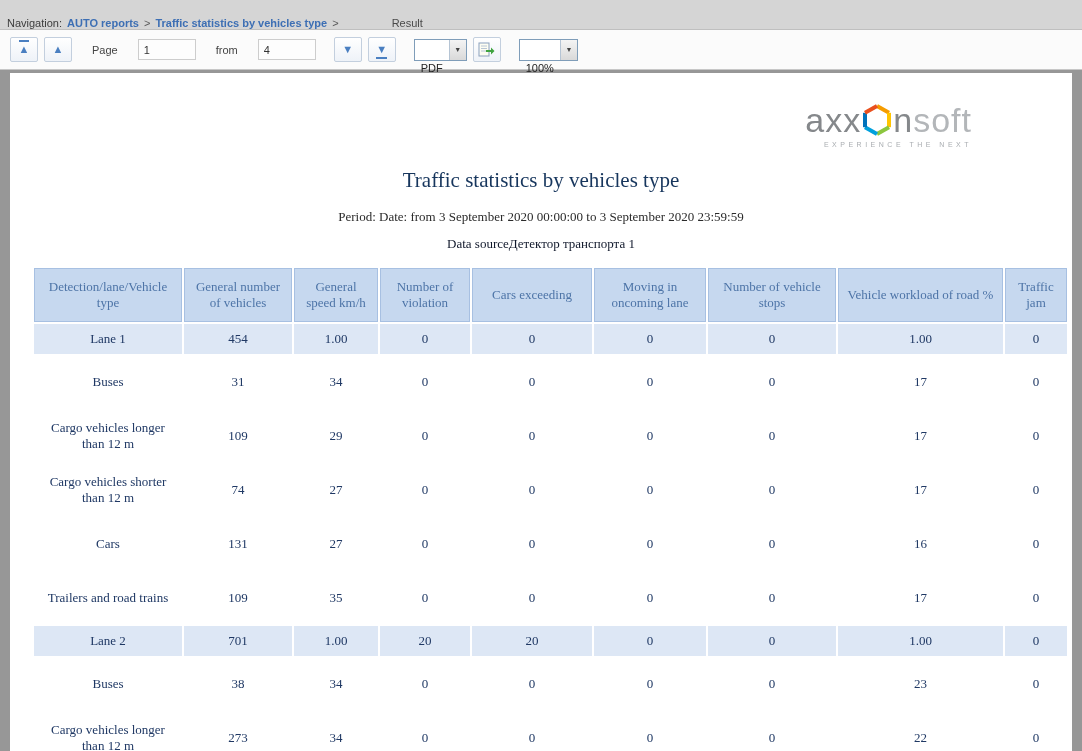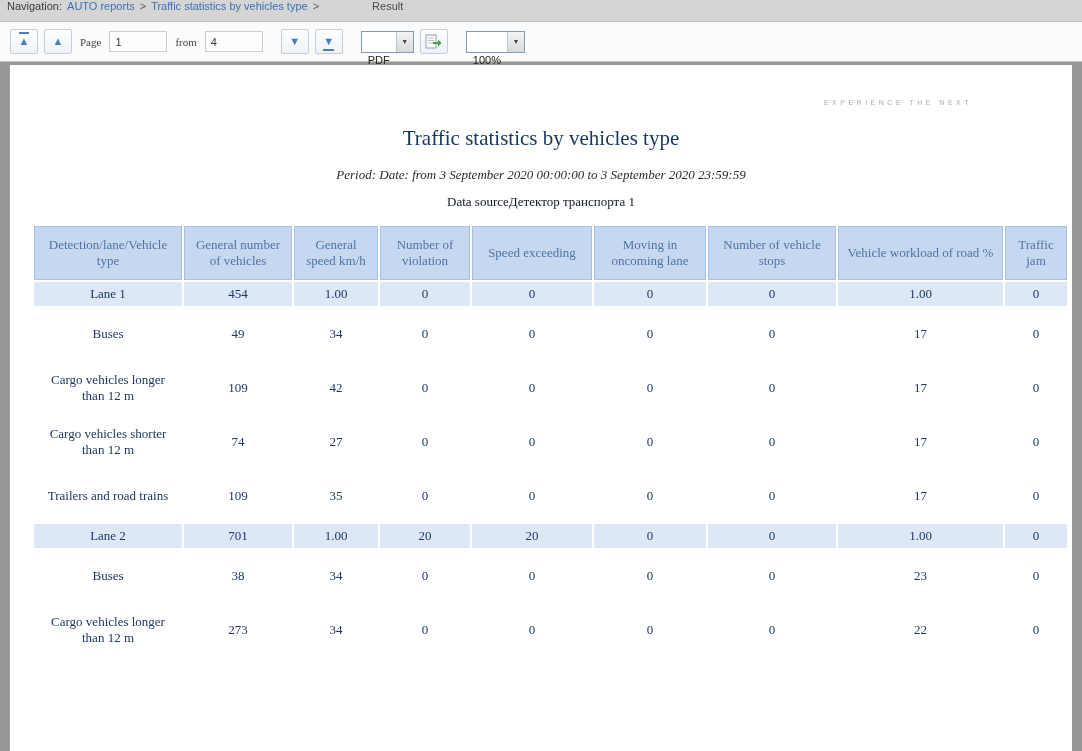--- a/index.html
+++ b/index.html
@@ -1,43 +1,43 @@
 <!DOCTYPE html>
 <html><head>
 <meta charset="utf-8">
 <style>
   * { margin:0; padding:0; box-sizing:border-box; }
   html,body { width:1082px; height:751px; overflow:hidden; }
   body { font-family:"Liberation Sans", sans-serif; background:#979797; }
 
   
   .navbar {
-    height:22px; background:#d5d5d5; border-bottom:1px solid #bfbfbf;
-    display:flex; align-items:flex-start; padding:0 7px; gap:5px;
+    height:30px; background:#d5d5d5; border-bottom:1px solid #bfbfbf;
+    display:flex; align-items:flex-end; padding:0 7px; gap:5px;
     font-size:11px; color:#3c3c3c;
   }
-  .nav-link { color:#3d6fb4; font-weight:normal; cursor:pointer; }
+  .nav-link { color:#3d6fb4; font-weight:bold; cursor:pointer; }
   .nav-sep { color:#5a5a5a; }
   .nav-current { color:#4a4a4a;margin-left:48px; }
 
   
   .toolbar {
     height:40px; background:#fbfbfb; border-bottom:1px solid #c7c7c7;
     display:flex; align-items:center; padding:0 10px; gap:6px;
     font-size:11px; color:#333;
   }
   .tb-btn {
     width:28px; height:25px; border:1px solid #c3cfde; border-radius:2px;
     background:linear-gradient(#ffffff,#eef2f8);
     display:flex; align-items:center; justify-content:center; cursor:pointer;
   }
   .arr { color:#4a7fc1; font-size:11px; line-height:1; position:relative; display:inline-block; }
   .bar-top::before  { content:""; position:absolute; top:-4px; left:0; right:0; height:2px; background:#4a7fc1; }
   .bar-bottom::after{ content:""; position:absolute; bottom:-4px; left:0; right:0; height:2px; background:#4a7fc1; }
-  .tb-label { color:#444; margin:0 2px;font-family:Liberation Serif, serif; }
+  .tb-label { color:#444; margin:0 14px; }
   .tb-input {
     width:58px; height:21px; border:1px solid #cdcdcd; background:#fdfdfd;
     font-size:11px; padding:0 5px; color:#333; font-family:"Liberation Sans",sans-serif;
   }
   .tb-gap { width:6px; }
   .select {
     height:22px; border:1px solid #7f9db9; background:#fff;
     display:flex; align-items:stretch; cursor:pointer;
   }
   .select .val { display:flex; align-items:center; padding:0 6px; min-width:32px; font-size:11px; color:#222;margin-top:28px; }
@@ -58,41 +58,41 @@
   .logo-txt.light { color:#b3b6b9; }
   .logo-hex { margin:0 1px; display:inline-block; }
   .tagline { margin-top:4px; font-size:7px; letter-spacing:3.5px; color:#a9adb1; }
 
   .report-title {
     margin-top:20px; text-align:center;
     font-family:"Liberation Serif", serif; font-size:21px; color:#17365d;
   }
   .report-sub {
     margin-top:16px; text-align:center;
-    font-family:"Liberation Serif", serif; font-size:13px; color:#2a2a2a;font-style:italic;
+    font-family:"Liberation Serif", serif; font-size:13px; color:#2a2a2a;
   }
   .report-src {
     margin-top:11px; text-align:center;
     font-family:"Liberation Serif", serif; font-size:13px; color:#0f172a;
   }
 
   
   .tbl-wrap { margin:14px 22px 0 22px; }
   table { width:100%; border-collapse:separate; border-spacing:2px; table-layout:fixed; }
   th {
     background:#c6d8ef; border:1px solid #a7c0e2;
     font-family:"Liberation Serif", serif; font-weight:normal;
     font-size:13px; color:#4d74a7; padding:10px 6px; text-align:center; vertical-align:middle;
   }
   td {
     font-family:"Liberation Serif", serif; font-size:13px; color:#1f3864;
     text-align:center; vertical-align:middle; padding:4px 6px;
   }
   tr.type-row td { height:52px; background:#ffffff; }
-  tr.lane-row td { height:24px; background:#dde7f5; }
+  tr.lane-row td { height:30px; background:#dde7f5; }
 </style>
 </head>
 <body>
 
 <div class="navbar">
   <span>Navigation:</span>
   <span class="nav-link">AUTO reports</span>
   <span class="nav-sep">&gt;</span>
   <span class="nav-link">Traffic statistics by vehicles type</span>
   <span class="nav-sep">&gt;</span>
@@ -135,20 +135,33 @@
   <div class="select">
     <span class="val">100%</span>
     <span class="arrow-box">▼</span>
   </div>
 </div>
 
 <div class="content">
   <div class="page">
 
     <div class="logo-wrap">
+      <div class="logo-line">
+        <span class="logo-txt">axx</span>
+        <svg class="logo-hex" width="30" height="34" viewBox="0 0 30 34">
+          <path d="M15 3 L27 9.8" stroke="#f59c00" stroke-width="4" fill="none"></path>
+          <path d="M27 9.8 L27 24.2" stroke="#ffc400" stroke-width="4" fill="none"></path>
+          <path d="M27 24.2 L15 31" stroke="#8cc63f" stroke-width="4" fill="none"></path>
+          <path d="M15 31 L3 24.2" stroke="#00a0dd" stroke-width="4" fill="none"></path>
+          <path d="M3 24.2 L3 9.8" stroke="#0072bc" stroke-width="4" fill="none"></path>
+          <path d="M3 9.8 L15 3" stroke="#e9501e" stroke-width="4" fill="none"></path>
+        </svg>
+        <span class="logo-txt">n</span>
+          <span class="logo-txt light">soft</span>
+      </div>
       <div class="tagline">EXPERIENCE THE NEXT</div>
     </div>
 
     <div class="report-title">Traffic statistics by vehicles type</div>
     <div class="report-sub">Period: Date: from 3 September 2020 00:00:00 to 3 September 2020 23:59:59</div>
     <div class="report-src">Data sourceДетектор транспорта 1</div>
 
     <div class="tbl-wrap">
       <table>
         <colgroup>
@@ -161,73 +174,84 @@
           <col style="width:128px">
             <col style="width:165px">
             <col style="width:62px">
         </colgroup>
         <thead>
           <tr>
               <th>Detection/lane/Vehicle type</th>
               <th>General number of vehicles</th>
               <th>General speed km/h</th>
               <th>Number of violation</th>
-              <th>Speed exceeding</th>
+              <th>Cars exceeding</th>
               <th>Moving in oncoming lane</th>
               <th>Number of vehicle stops</th>
               <th>Vehicle workload of road %</th>
               <th>Traffic jam</th>
             </tr>
         </thead>
         <tbody>
             <tr class="lane-row">
               <td>Lane 1</td>
               <td>454</td>
               <td>1.00</td>
               <td>0</td>
               <td>0</td>
               <td>0</td>
               <td>0</td>
               <td>1.00</td>
               <td>0</td>
             </tr>
             <tr class="type-row">
               <td>Buses</td>
-              <td>49</td>
+              <td>31</td>
               <td>34</td>
               <td>0</td>
               <td>0</td>
               <td>0</td>
               <td>0</td>
               <td>17</td>
               <td>0</td>
             </tr>
             <tr class="type-row">
               <td>Cargo vehicles longer than 12 m</td>
               <td>109</td>
-              <td>42</td>
+              <td>29</td>
               <td>0</td>
               <td>0</td>
               <td>0</td>
               <td>0</td>
               <td>17</td>
               <td>0</td>
             </tr>
             <tr class="type-row">
               <td>Cargo vehicles shorter than 12 m</td>
               <td>74</td>
               <td>27</td>
               <td>0</td>
               <td>0</td>
               <td>0</td>
               <td>0</td>
               <td>17</td>
               <td>0</td>
             </tr>
             <tr class="type-row">
+              <td>Cars</td>
+              <td>131</td>
+              <td>27</td>
+              <td>0</td>
+              <td>0</td>
+              <td>0</td>
+              <td>0</td>
+              <td>16</td>
+              <td>0</td>
+            </tr>
+            <tr class="type-row">
               <td>Trailers and road trains</td>
               <td>109</td>
               <td>35</td>
               <td>0</td>
               <td>0</td>
               <td>0</td>
               <td>0</td>
               <td>17</td>
               <td>0</td>
             </tr>

